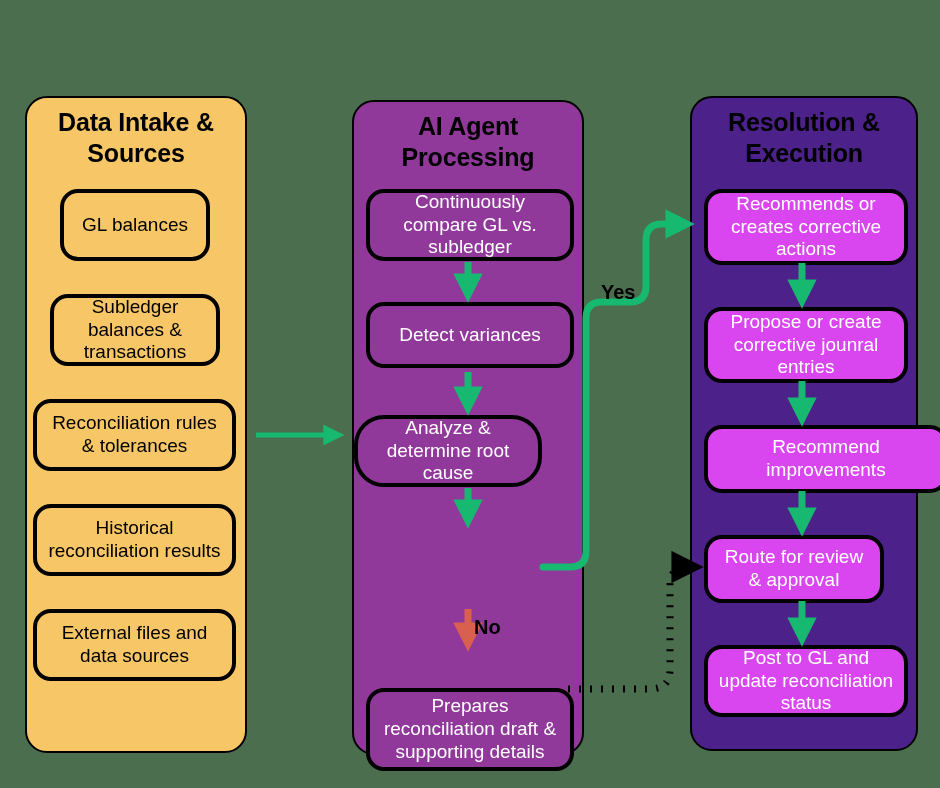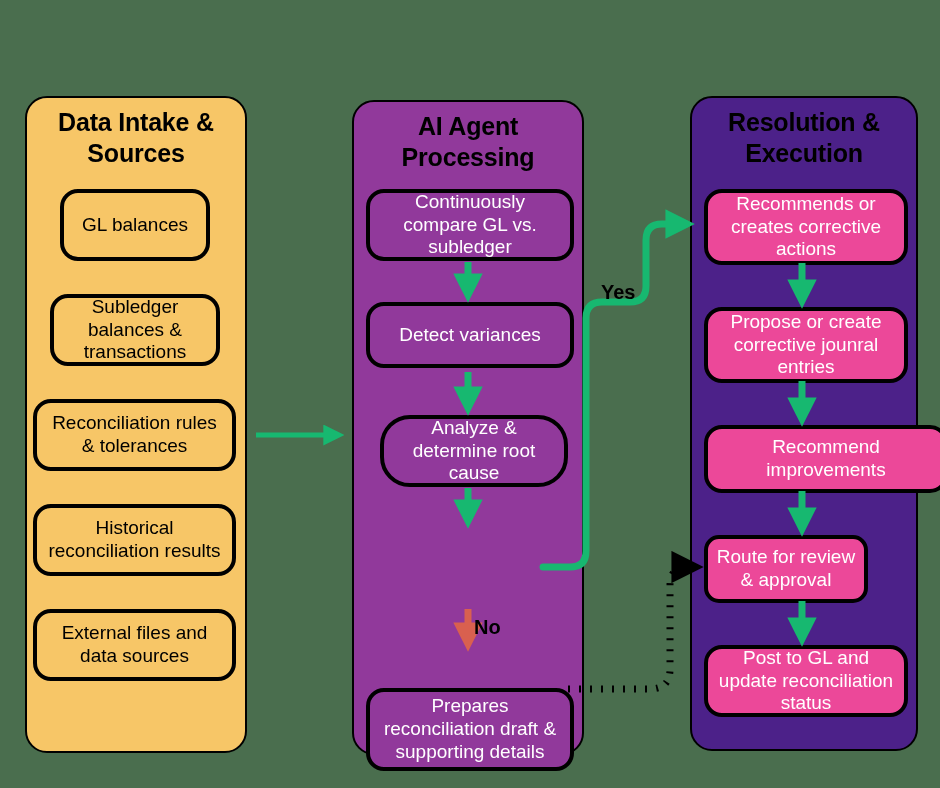--- a/index.html
+++ b/index.html
@@ -72,21 +72,21 @@
   }
   .node-amber {
     background: #f7c667;
     color: #000000;
   }
   .node-magenta {
     background: #91399b;
     color: #ffffff;
   }
   .node-indigo {
-    background: #ec4899;
+    background: #d946ef;
     color: #ffffff;
   }
   .node.ellipse {
     border-radius: 50%;
   }
 
   
   #connectors {
     position: absolute;
     left: 0; top: 0;
@@ -123,36 +123,36 @@
     <div class="node node-amber" style="left:6px; top:511px; width:203px; height:72px;">External files and data sources</div>
   </div>
 
   <div class="lane" id="lane-agent">
     <div class="lane-title">AI Agent Processing</div>
 
     <div class="node node-magenta" style="left:12px; top:87px; width:208px; height:72px;">Continuously compare GL vs. subledger</div>
 
     <div class="node node-magenta" style="left:12px; top:200px; width:208px; height:66px;">Detect variances</div>
 
-    <div class="node node-magenta" style="left:26px; top:313px; width:188px; height:72px;border-radius:30px;">Analyze &amp; determine root cause</div>
+    <div class="node node-magenta" style="left:0; top:313px; width:188px; height:72px;border-radius:30px;">Analyze &amp; determine root cause</div>
 
 
     <div class="node node-magenta" style="left:12px; top:546px; width:208px; height:83px;margin-top:40px;">Prepares reconciliation draft &amp; supporting details</div>
   </div>
 
   <div class="lane" id="lane-resolution">
     <div class="lane-title">Resolution &amp; Execution</div>
 
     <div class="node node-indigo" style="left:12px; top:91px; width:204px; height:76px;">Recommends or creates corrective actions</div>
 
     <div class="node node-indigo" style="left:12px; top:209px; width:204px; height:76px;">Propose or create corrective jounral entries</div>
 
     <div class="node node-indigo" style="left:12px; top:327px; width:244px; height:68px;">Recommend improvements</div>
 
-    <div class="node node-indigo" style="left:12px; top:437px; width:164px; height:68px;border-radius:15px;">Route for review &amp; approval</div>
+    <div class="node node-indigo" style="left:12px; top:437px; width:180px; height:68px;">Route for review &amp; approval</div>
 
     <div class="node node-indigo" style="left:12px; top:547px; width:204px; height:72px;">Post to GL and update reconciliation status</div>
   </div>
 
   <svg id="connectors" viewBox="0 0 940 788">
     <defs>
       <marker id="arrow-green" viewBox="0 0 10 10" refX="7" refY="5" markerWidth="4.2" markerHeight="4.2" orient="auto-start-reverse">
         <path d="M 0 0 L 10 5 L 0 10 z" fill="#17b870"></path>
       </marker>
       <marker id="arrow-red" viewBox="0 0 10 10" refX="7" refY="5" markerWidth="4.2" markerHeight="4.2" orient="auto-start-reverse">

